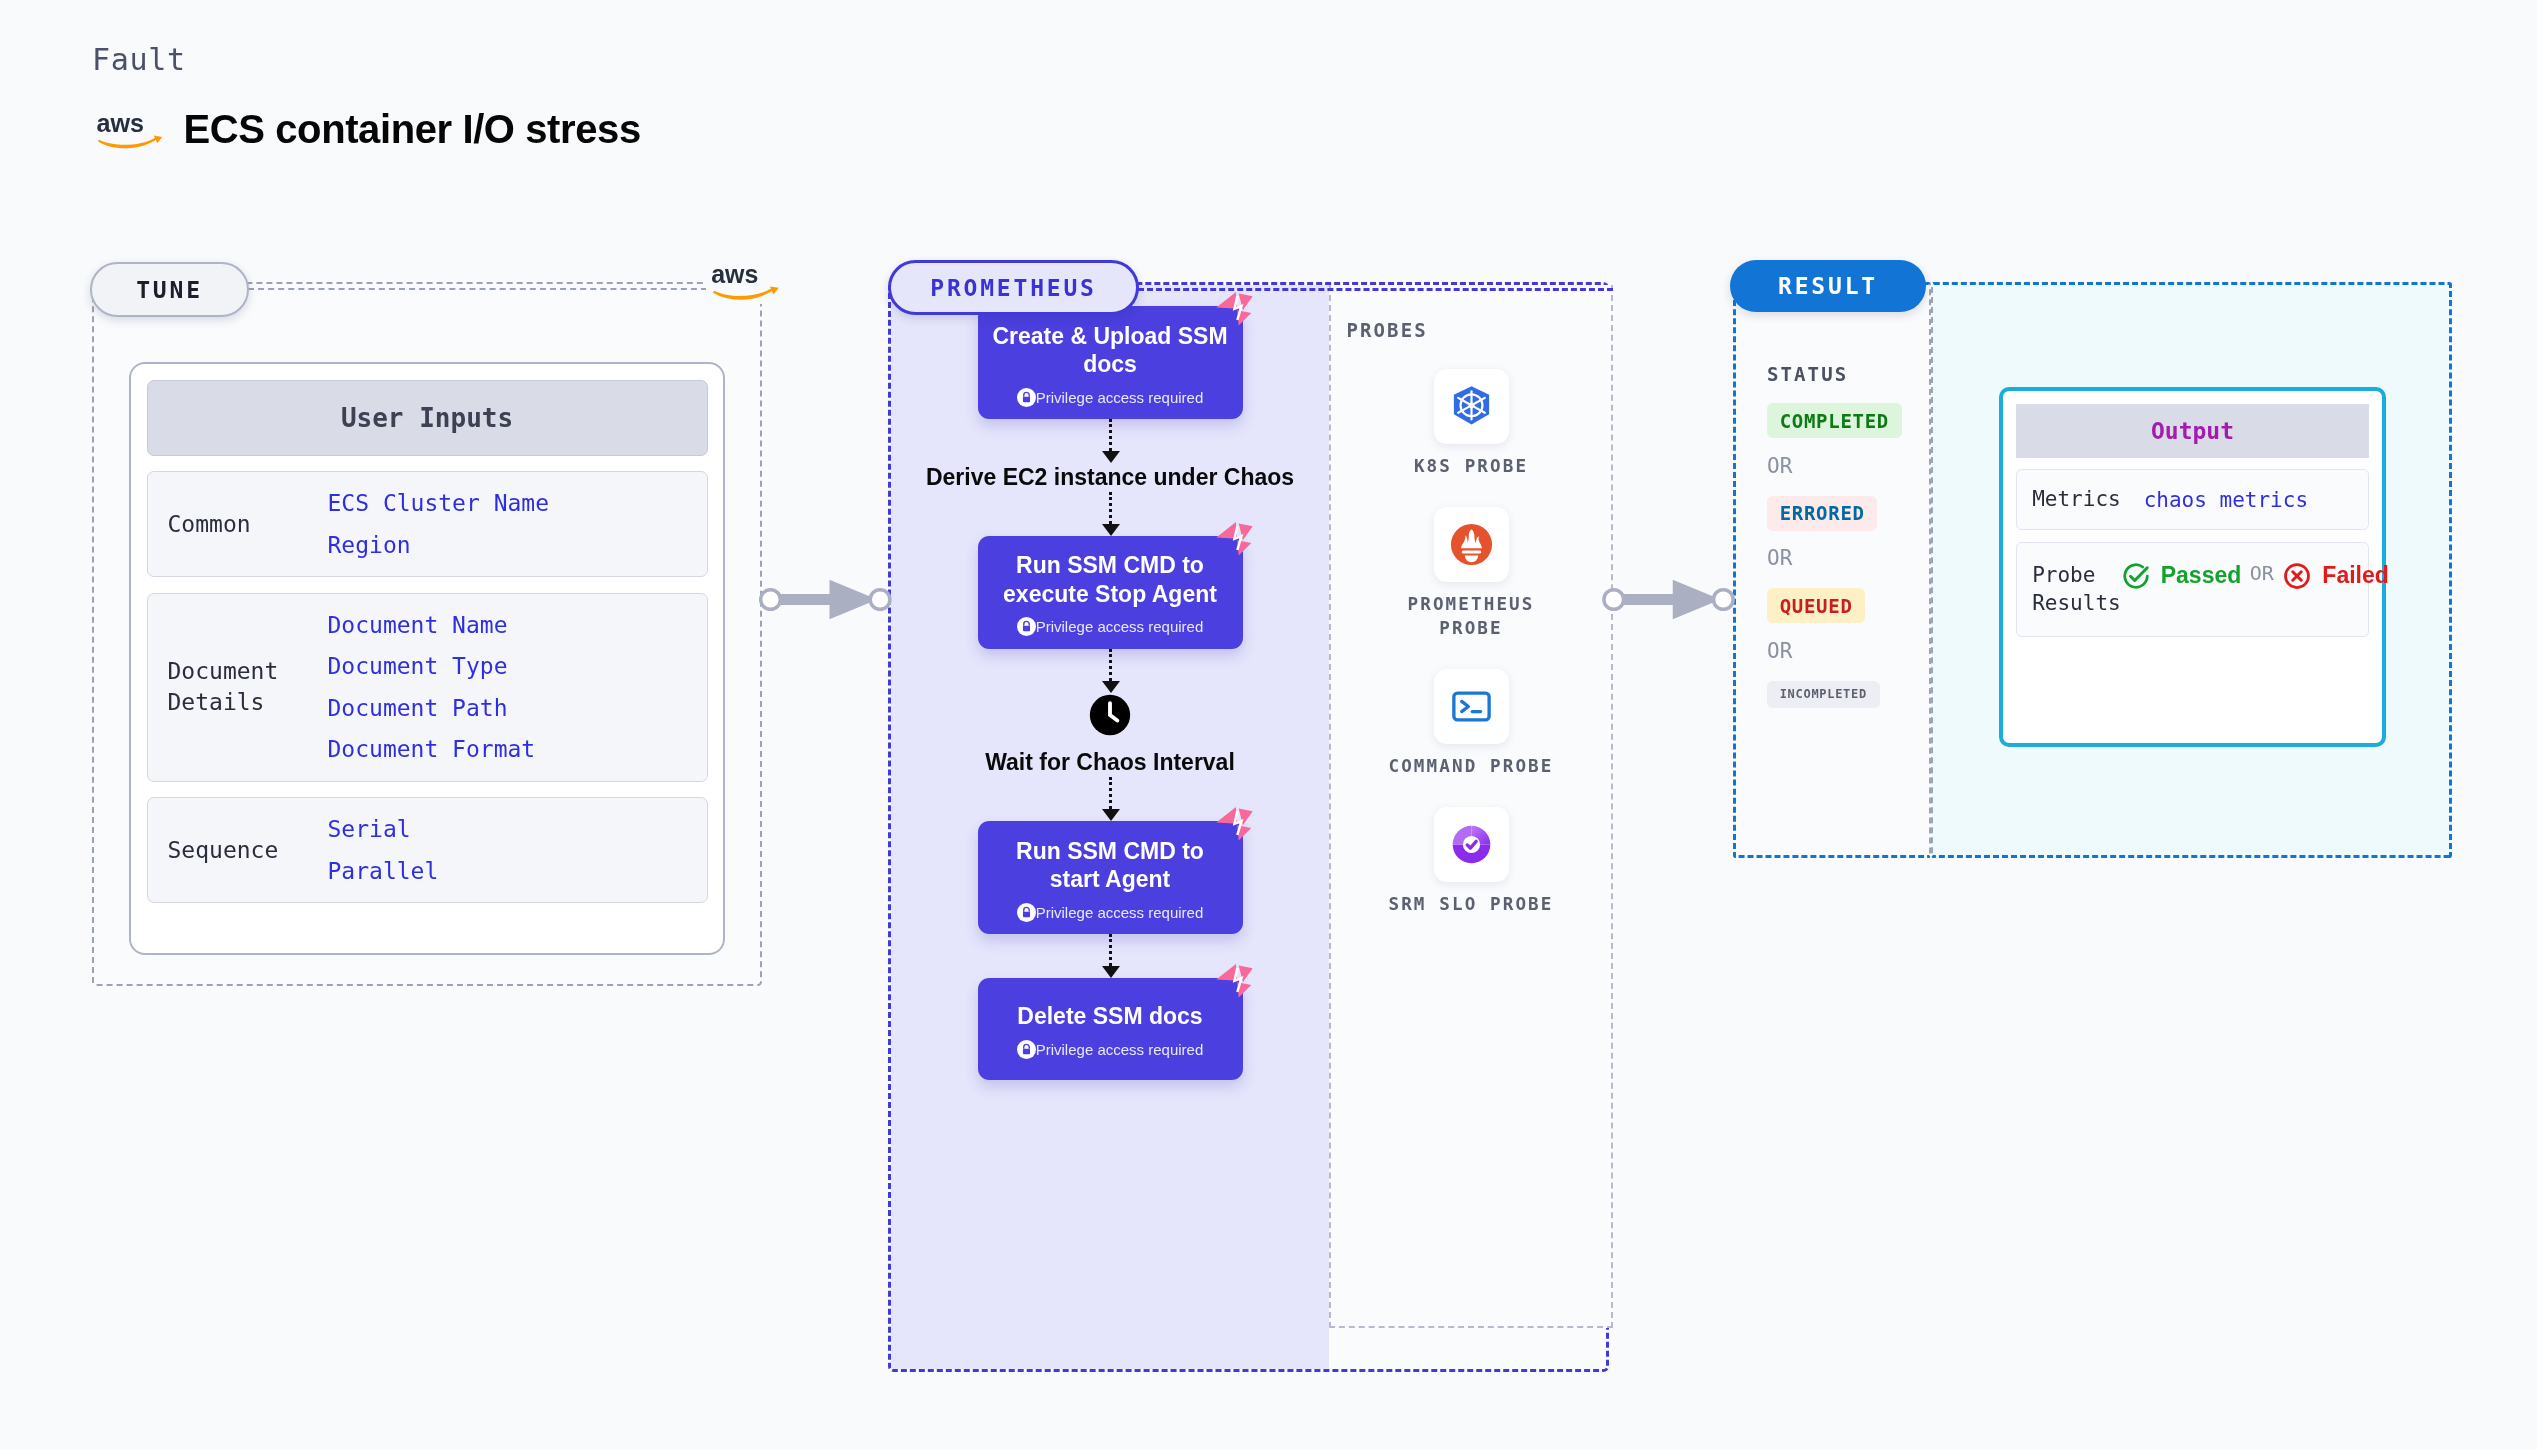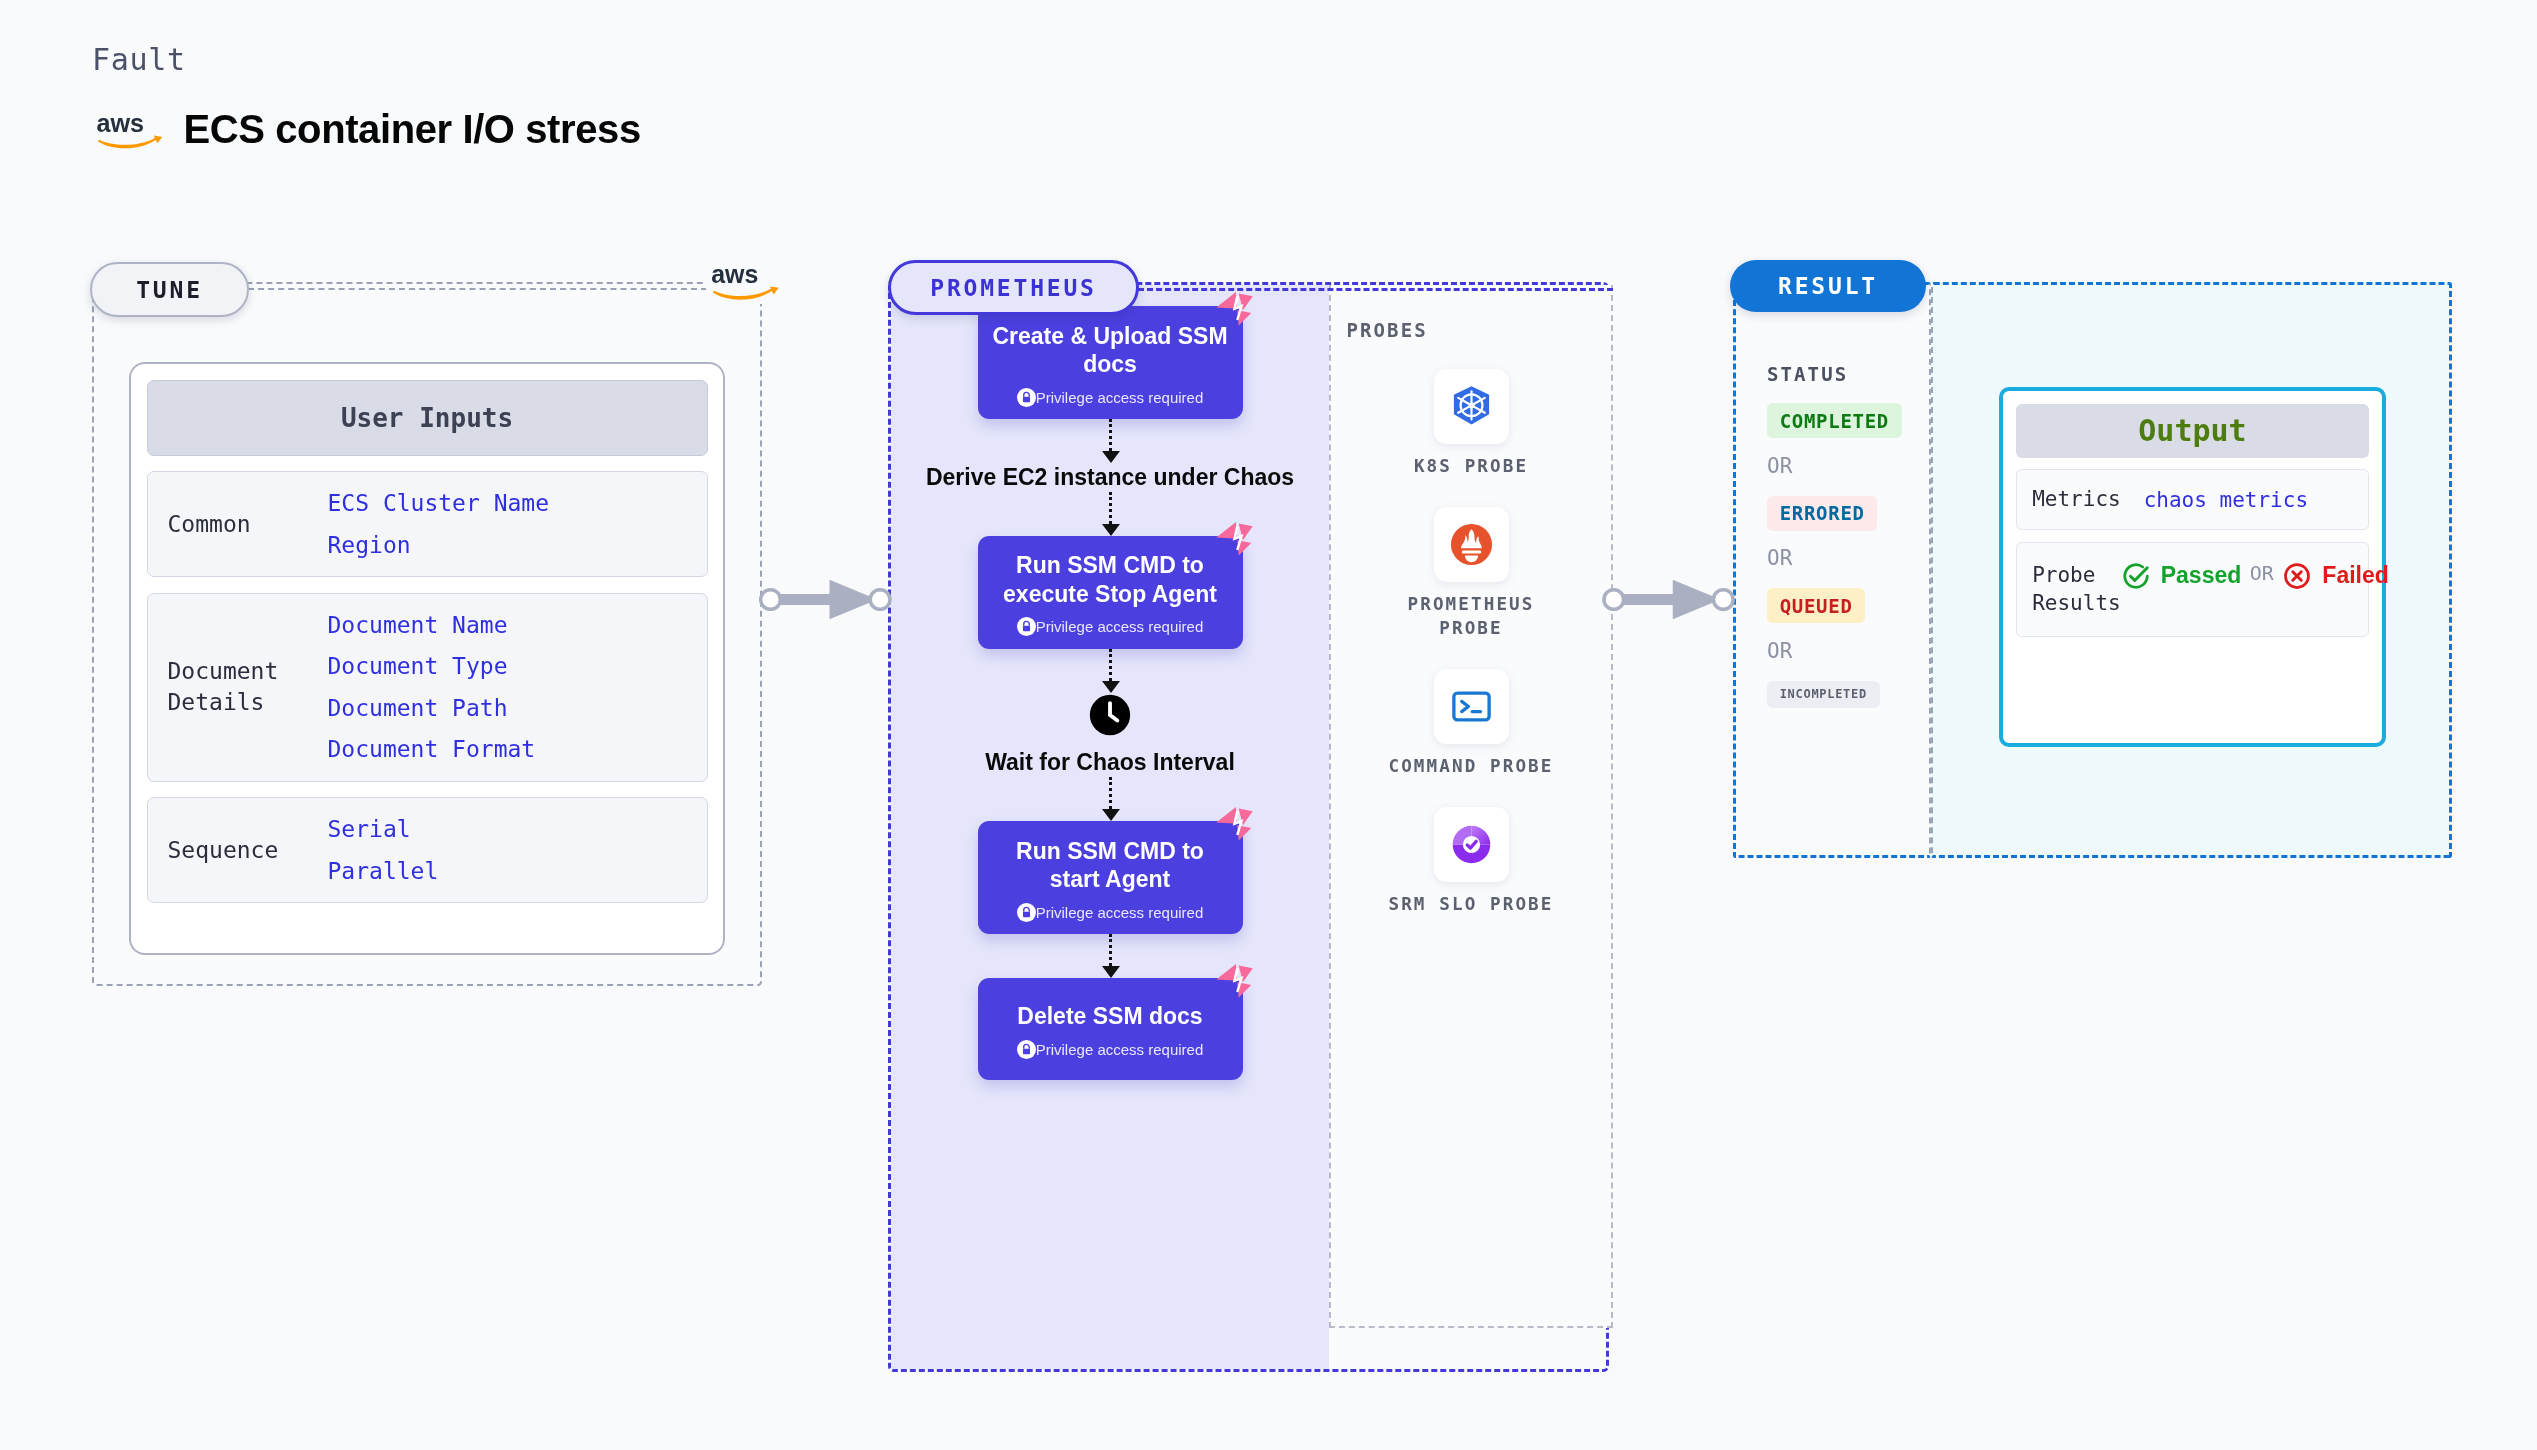--- a/index.html
+++ b/index.html
@@ -170,23 +170,23 @@
   .or-text {
     margin-left: 31px; margin-top: 15.5px;
     font-family: "DejaVu Sans Mono", monospace; font-size: 21px; color: #8b91a2;
   }
 
   #output-card {
     position: absolute; left: 66px; top: 102px; width: 387px; height: 360px;
     background: #ffffff; border: 4.2px solid #1bacde; border-radius: 10px; padding: 12.7px;
   }
   #output-header {
-    height: 54px; background: #d9dbe6; border-radius: 6px;
+    height: 54px; background: #d9dbe6; border-radius: 1px;
     display: flex; align-items: center; justify-content: center;
-    font-family: "DejaVu Sans Mono", monospace; font-size: 30px; color: #4d7c0f; font-weight: 600;
+    font-family: "DejaVu Sans Mono", monospace; font-size: 23px; color: #a21caf; font-weight: 600;
   }
   .out-row {
     margin-top: 11.3px; background: #fafbfd; border: 1.4px solid #e2e5ee; border-radius: 5.6px;
     display: flex; align-items: center; padding: 15.5px 0;
   }
   .out-row .o-label {
     width: 127px; padding-left: 15.5px;
     font-family: "DejaVu Sans Mono", monospace; font-size: 21px; color: #2a2e3c; line-height: 1.35;
   }
   .out-row .o-value {

